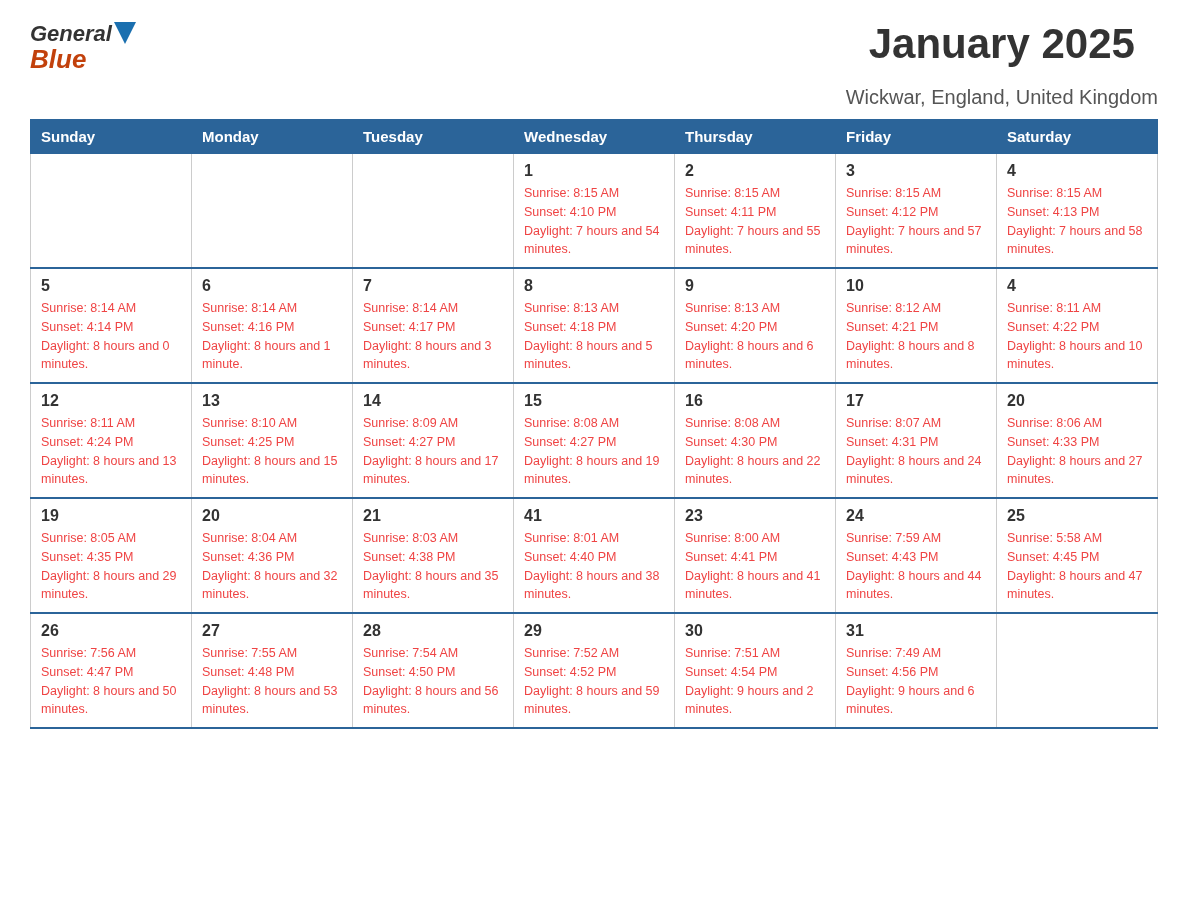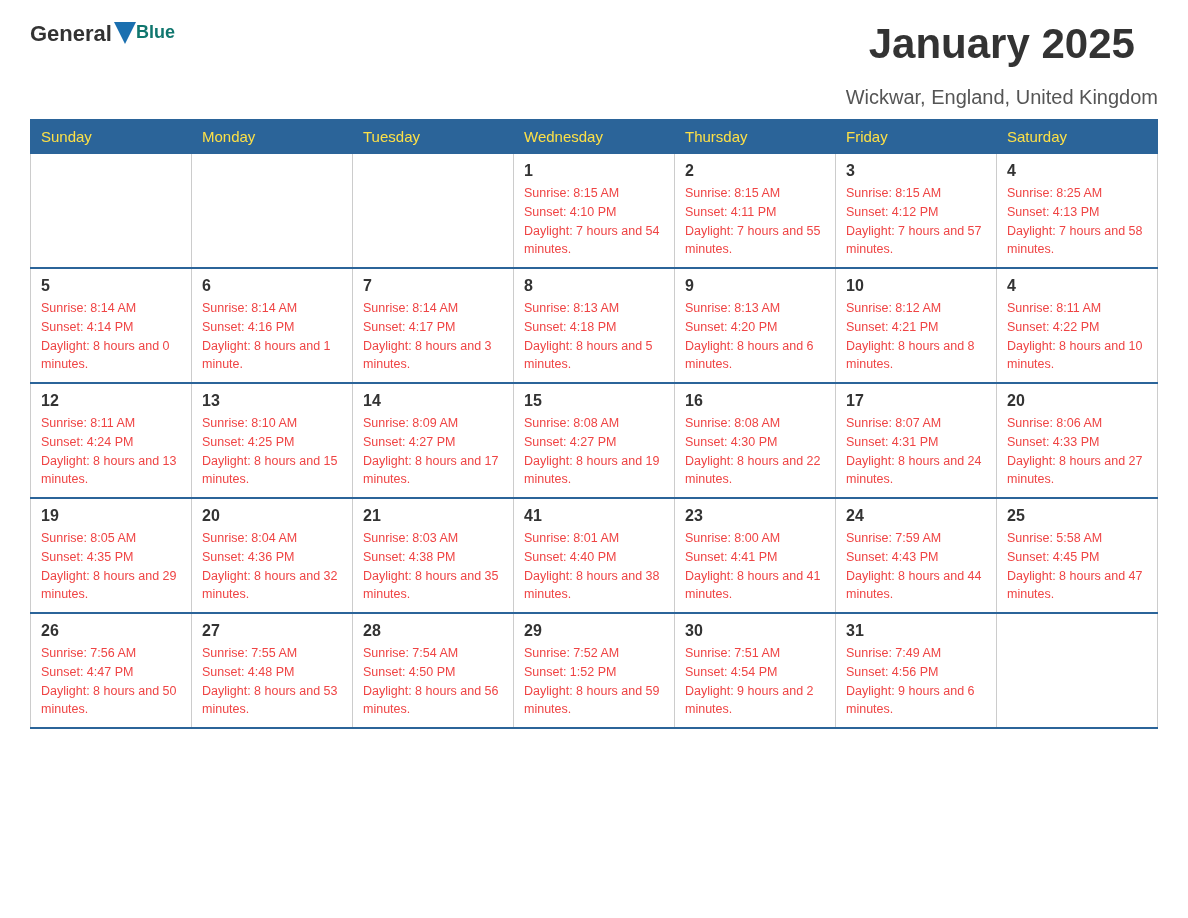--- a/index.html
+++ b/index.html
@@ -20,23 +20,23 @@
       display: flex;
       align-items: center;
       gap: 4px;
     }
     .logo-text-general {
       font-size: 22px;
       font-weight: bold;
       color: #333;
     }
     .logo-text-blue {
-      font-size: 18px;
-      font-weight: bold;
-      color: #0f766e;
+      font-size: 26px;
+      font-weight: bold;
+      color: #c2410c;
     }
     .title-block {
       text-align: center;
     }
     .calendar-title {
       font-size: 42px;
       font-weight: bold;
       color: #333;
     }
     .calendar-subtitle {
@@ -46,23 +46,23 @@
     }
     .calendar {
       width: 100%;
       border-collapse: collapse;
       margin-top: 10px;
     }
     .calendar thead tr {
       background-color: #2b6499;
     }
     .calendar thead th {
-      color: #fde047;
+      color: #ffffff;
       font-size: 15px;
-      font-weight: normal;
+      font-weight: bold;
       padding: 8px 10px;
       text-align: left;
       border: 1px solid #2b6499;
     }
     .calendar tbody tr {
       border-bottom: 2px solid #2b6499;
     }
     .calendar tbody td {
       vertical-align: top;
       padding: 8px 10px;
@@ -86,21 +86,21 @@
     }
     .empty-cell {
       background: #fff;
     }
   </style>
 </head>
 <body>
 
 <div class="header">
   <div class="logo">
-    <div style="display:flex; flex-direction:row; align-items:center;">
+    <div style="display:flex; flex-direction:column; align-items:flex-start;font-style:italic;">
       <div style="display:flex; align-items:center;">
         <span class="logo-text-general">General</span>
         <div style="display:inline-block; margin-left:2px; margin-top:2px;">
           <svg width="22" height="22" viewBox="0 0 22 22">
             <polygon points="0,0 22,0 11,22" fill="#1a6faf"></polygon>
           </svg>
         </div>
       </div>
       <span class="logo-text-blue" style="margin-top:-4px;">Blue</span>
     </div>
@@ -144,21 +144,21 @@
         </td>
         <td>
           <span class="day-number">3</span>
           <div class="day-info">Sunrise: 8:15 AM
 Sunset: 4:12 PM
 Daylight: 7 hours
 and 57 minutes.</div>
         </td>
         <td>
           <span class="day-number">4</span>
-          <div class="day-info">Sunrise: 8:25 AM
+          <div class="day-info">Sunrise: 8:15 AM
 Sunset: 4:13 PM
 Daylight: 7 hours
 and 58 minutes.</div>
         </td>
       </tr>
       <tr>
         <td>
           <span class="day-number">5</span>
           <div class="day-info">Sunrise: 8:14 AM
 Sunset: 4:14 PM
@@ -328,21 +328,21 @@
         <td>
           <span class="day-number">28</span>
           <div class="day-info">Sunrise: 7:54 AM
 Sunset: 4:50 PM
 Daylight: 8 hours
 and 56 minutes.</div>
         </td>
         <td>
           <span class="day-number">29</span>
           <div class="day-info">Sunrise: 7:52 AM
-Sunset: 1:52 PM
+Sunset: 4:52 PM
 Daylight: 8 hours
 and 59 minutes.</div>
         </td>
         <td>
           <span class="day-number">30</span>
           <div class="day-info">Sunrise: 7:51 AM
 Sunset: 4:54 PM
 Daylight: 9 hours
 and 2 minutes.</div>
         </td>

